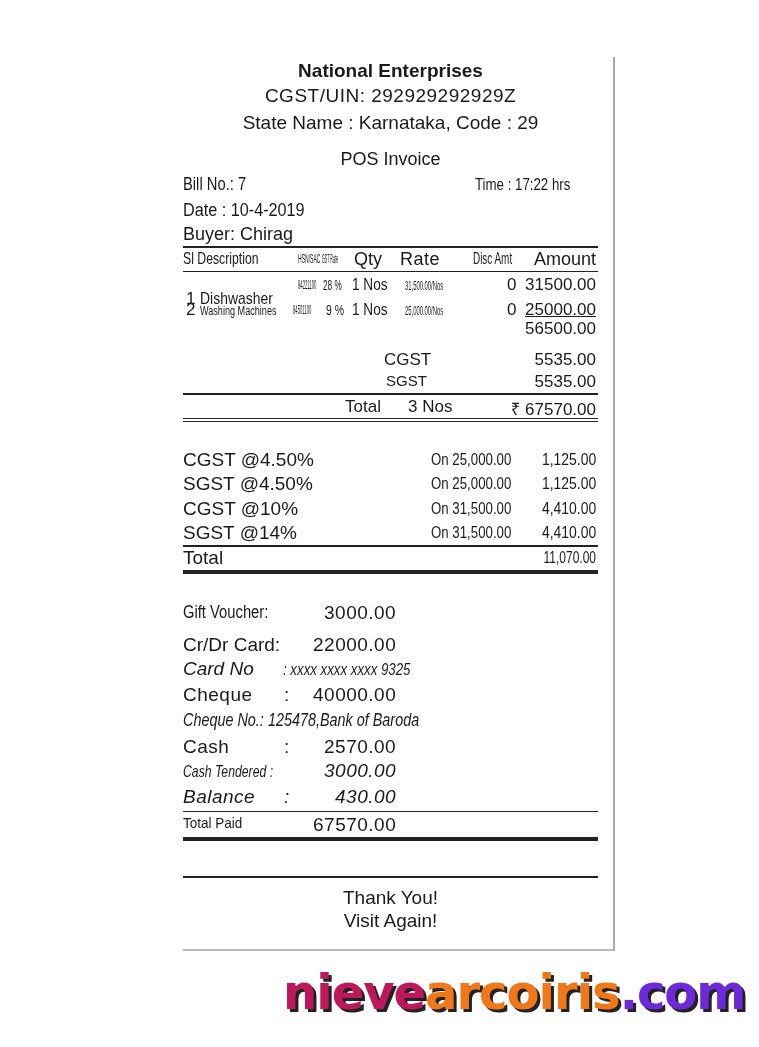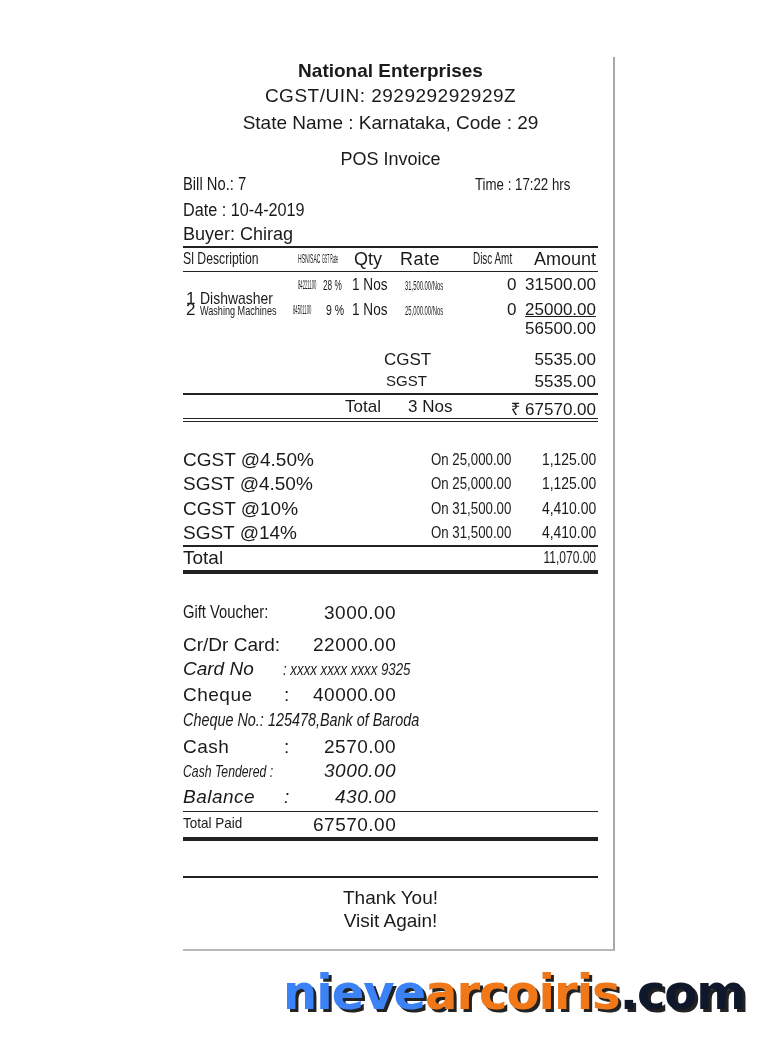--- a/index.html
+++ b/index.html
@@ -144,14 +144,14 @@
     <div class="abs" style="left:130px;top:757px;font-size:19px;letter-spacing:0.5px;">67570.00</div>
     <div class="hline" style="top:780px;border-top-width:4px;"></div>
 
     <div class="hline" style="top:819px;border-top-width:2px;"></div>
     <div class="abs center" style="left:0;width:415px;top:830px;font-size:19px;">Thank You!</div>
     <div class="abs center" style="left:0;width:415px;top:853px;font-size:19px;">Visit Again!</div>
   </div>
 </div>
 
 <div class="logo">
-  <span style="color:#3b82f6;text-align:center;">nieve</span><span style="color:#f07818;">arcoiris</span><span style="color:#0f172a;margin-top:32px;">.com</span>
+  <span style="color:#be185d;text-align:center;">nieve</span><span style="color:#f07818;">arcoiris</span><span style="color:#6d28d9;margin-top:32px;">.com</span>
 </div>
 
 </body></html>

